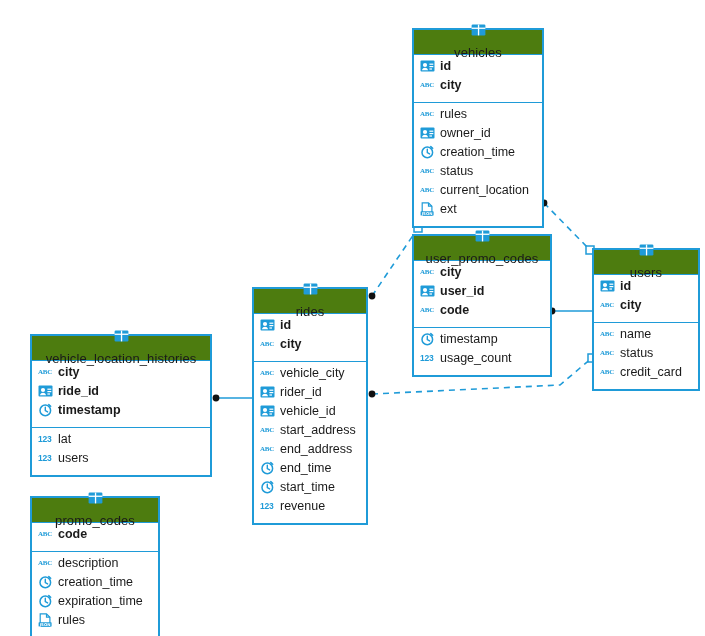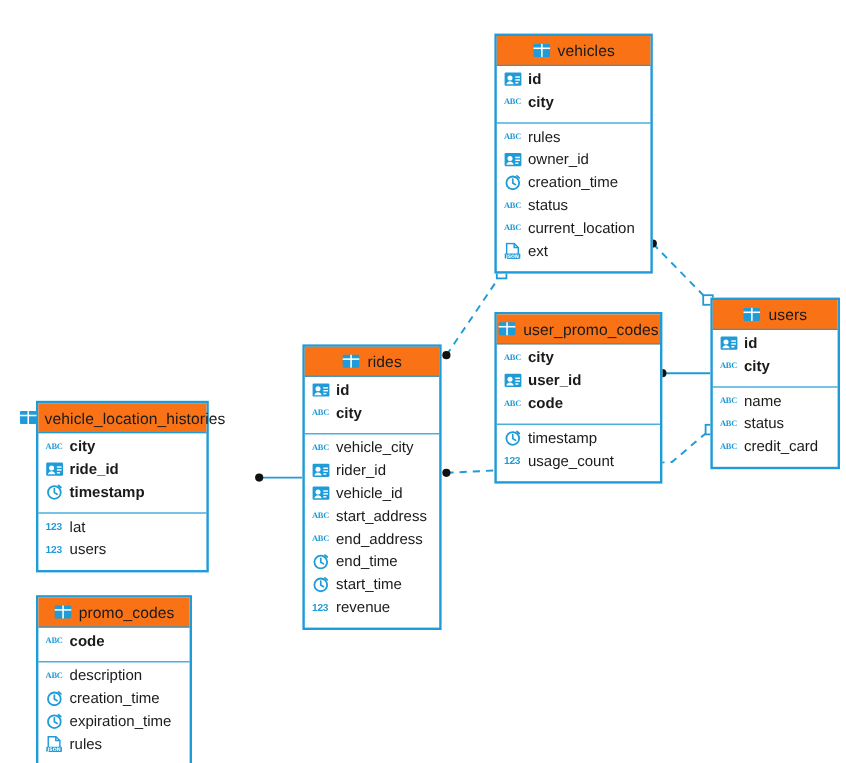--- a/index.html
+++ b/index.html
@@ -21,22 +21,23 @@
     background:#ffffff;
   }
   .tbl-header{
     box-sizing:border-box;
     height:25px;
     display:flex;
     align-items:center;
     justify-content:center;
     gap:6px;
     border-bottom:1.5px solid #1f9bd8;
-    background:#f97316;
+    background:#4d7c0f;
     padding:0 8px;
+    flex-direction:column;
   }
   .tbl-title{
     font-size:13px;
     color:#1a1a1a;
     white-space:nowrap;
     letter-spacing:.1px;
   }
   .section{box-sizing:border-box;padding:4px 0 5px 0;}
   .section.pk{border-bottom:1.5px solid #1f9bd8;}
   .row{
@@ -225,21 +226,21 @@
         <div class="row">
           <span class="ico ico-abc">ABC</span>
           <span class="col-name">status</span>
         </div>
         <div class="row">
           <span class="ico ico-abc">ABC</span>
           <span class="col-name">credit_card</span>
         </div>
       </div>
     </div>
-    <div class="table" style="left: 412px; top: 260px; width: 140px;">
+    <div class="table" style="left: 412px; top: 234px; width: 140px;">
       <div class="tbl-header">
         <span class="hico">
           <svg viewBox="0 0 15 12">
             <rect x="0.6" y="0.6" width="13.8" height="10.8" rx="1.2" fill="#1f9bd8"></rect>
             <rect x="0.6" y="3.6" width="13.8" height="1.3" fill="#fff"></rect>
             <rect x="6.9" y="0.6" width="1.3" height="10.8" fill="#fff"></rect>
           </svg>
         </span>
         <span class="tbl-title">user_promo_codes</span>
       </div>
@@ -371,21 +372,21 @@
             </svg>
           </span>
           <span class="col-name">start_time</span>
         </div>
         <div class="row">
           <span class="ico ico-num">123</span>
           <span class="col-name">revenue</span>
         </div>
       </div>
     </div>
-    <div class="table" style="left: 30px; top: 334px; width: 144px;">
+    <div class="table" style="left: 30px; top: 334px; width: 182px;">
       <div class="tbl-header">
         <span class="hico">
           <svg viewBox="0 0 15 12">
             <rect x="0.6" y="0.6" width="13.8" height="10.8" rx="1.2" fill="#1f9bd8"></rect>
             <rect x="0.6" y="3.6" width="13.8" height="1.3" fill="#fff"></rect>
             <rect x="6.9" y="0.6" width="1.3" height="10.8" fill="#fff"></rect>
           </svg>
         </span>
         <span class="tbl-title">vehicle_location_histories</span>
       </div>

